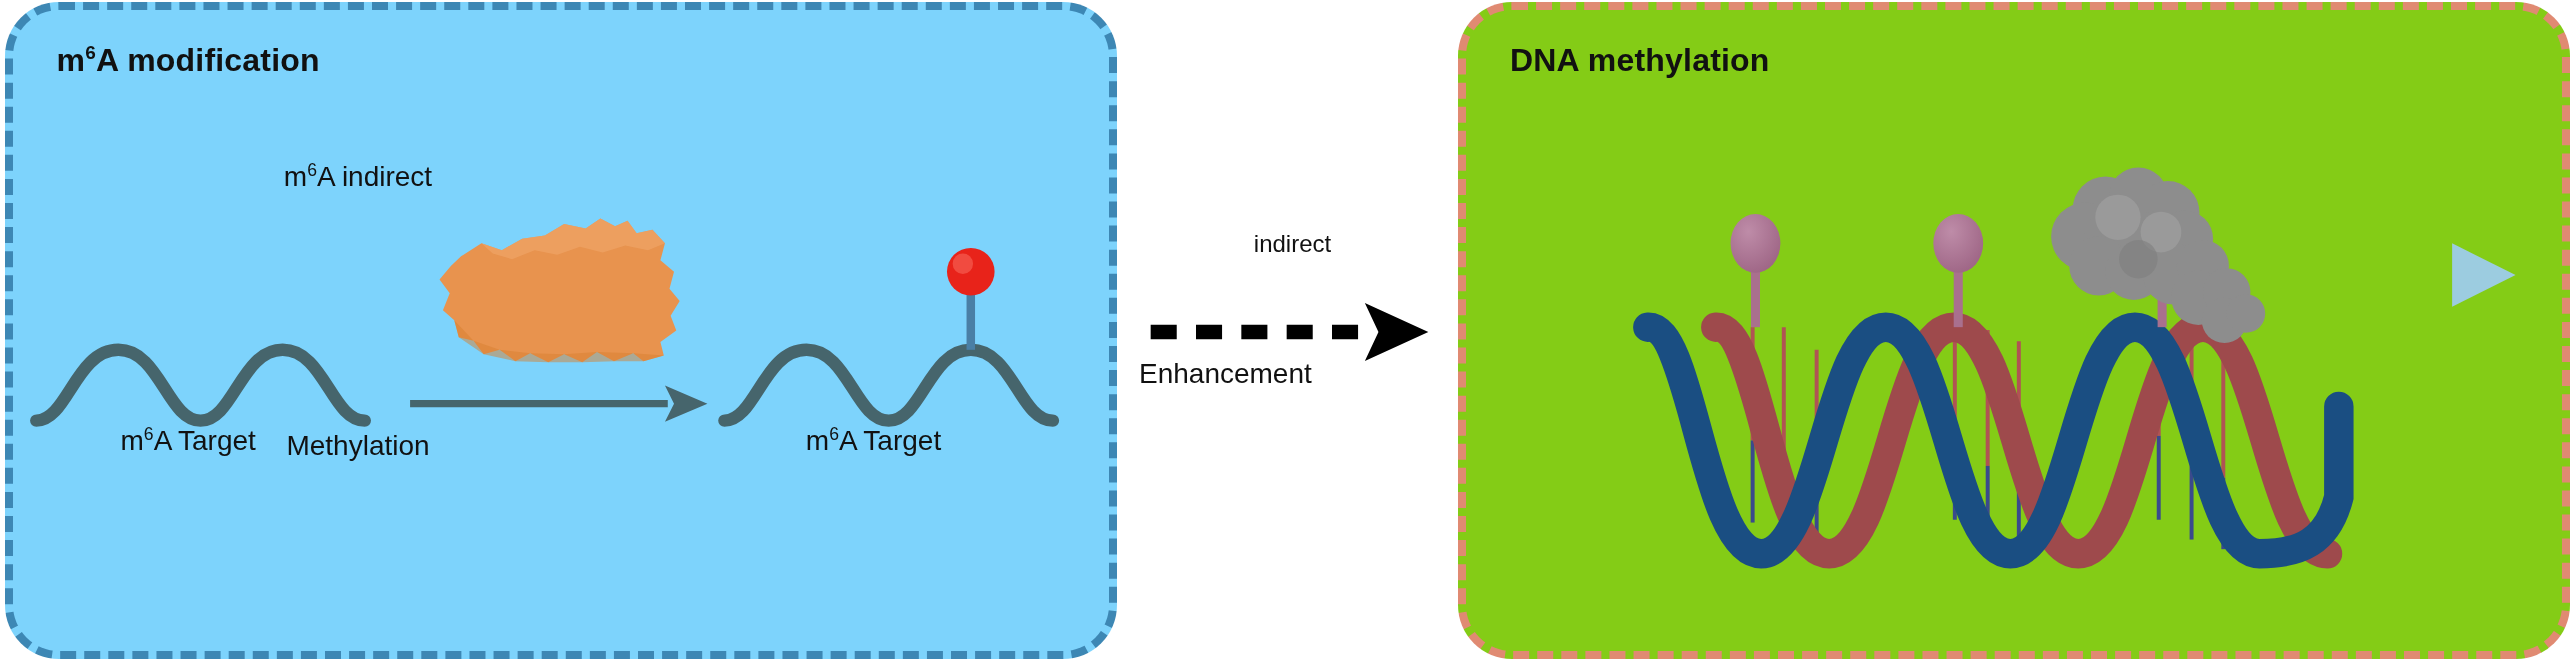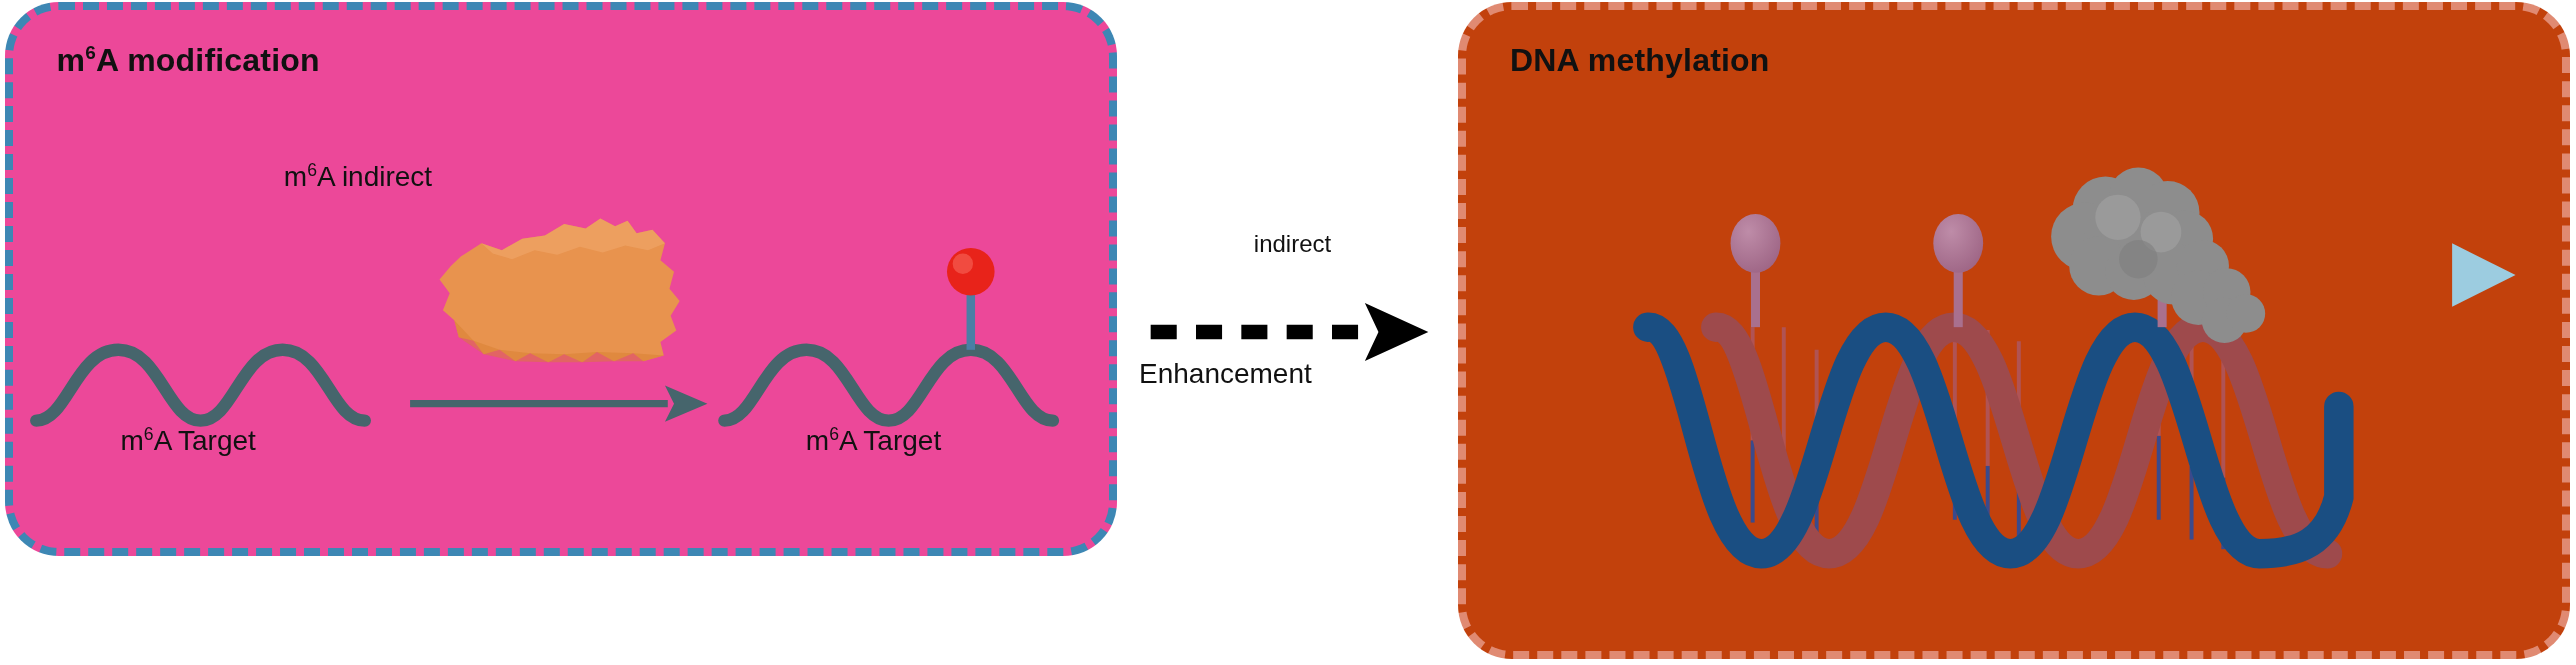--- a/index.html
+++ b/index.html
@@ -6,28 +6,28 @@
   body{
     width:2576px;height:666px;position:relative;overflow:hidden;
     font-family:"Liberation Sans","DejaVu Sans",sans-serif;
     background:#ffffff;
   }
   #root{position:absolute;inset:0;}
 
   
   .panel{position:absolute;box-sizing:border-box;}
   #panel-m6a{
-    left:4.5px;top:2.3px;width:1112px;height:554px;
-    background:#ec4899;
+    left:4.5px;top:2.3px;width:1112px;height:657px;
+    background:#7dd3fc;
     border:8px dashed #3d87b4;
     border-radius:54px;
   }
   #panel-dna{
     left:1458px;top:2.3px;width:1112px;height:657px;
-    background:#c2410c;
+    background:#84cc16;
     border:8px dashed #e08a72;
     border-radius:54px;
   }
   .panel-title{
     position:absolute;top:32px;left:44px;
     font-size:32px;font-weight:bold;color:#111111;
     letter-spacing:0.2px;white-space:nowrap;
   }
   .panel-title sup{font-size:19px;vertical-align:super;line-height:0;}
 
@@ -93,20 +93,21 @@
 
       <g>
         <line x1="1690" y1="600" x2="1690" y2="500" stroke="#4A7FA5" stroke-width="15"></line>
         <circle cx="1690" cy="462" r="42" fill="#E8231A"></circle>
         <circle cx="1676" cy="448" r="18" fill="#F4594D" opacity="0.75"></circle>
       </g>
     </svg>
 
     <div class="lbl center" id="label-m6a-regulator"><span>m</span><sup>6</sup><span>A indirect</span></div>
 
+    <div class="lbl center" id="label-methylation">Methylation</div>
 
     <div class="lbl center" id="label-target-left"><span>m</span><sup>6</sup><span>A Target</span></div>
 
     <div class="lbl center" id="label-target-right"><span>m</span><sup>6</sup><span>A Target</span></div>
   </div>
 
   <div class="lbl center" id="label-indirect">indirect</div>
 
   <svg class="svgLayer" style="left:1145px;top:295px;" width="306" height="74" viewBox="0 0 540 130">
     <line x1="10" y1="65" x2="392" y2="65" stroke="#000000" stroke-width="26" stroke-dasharray="46 34"></line>

